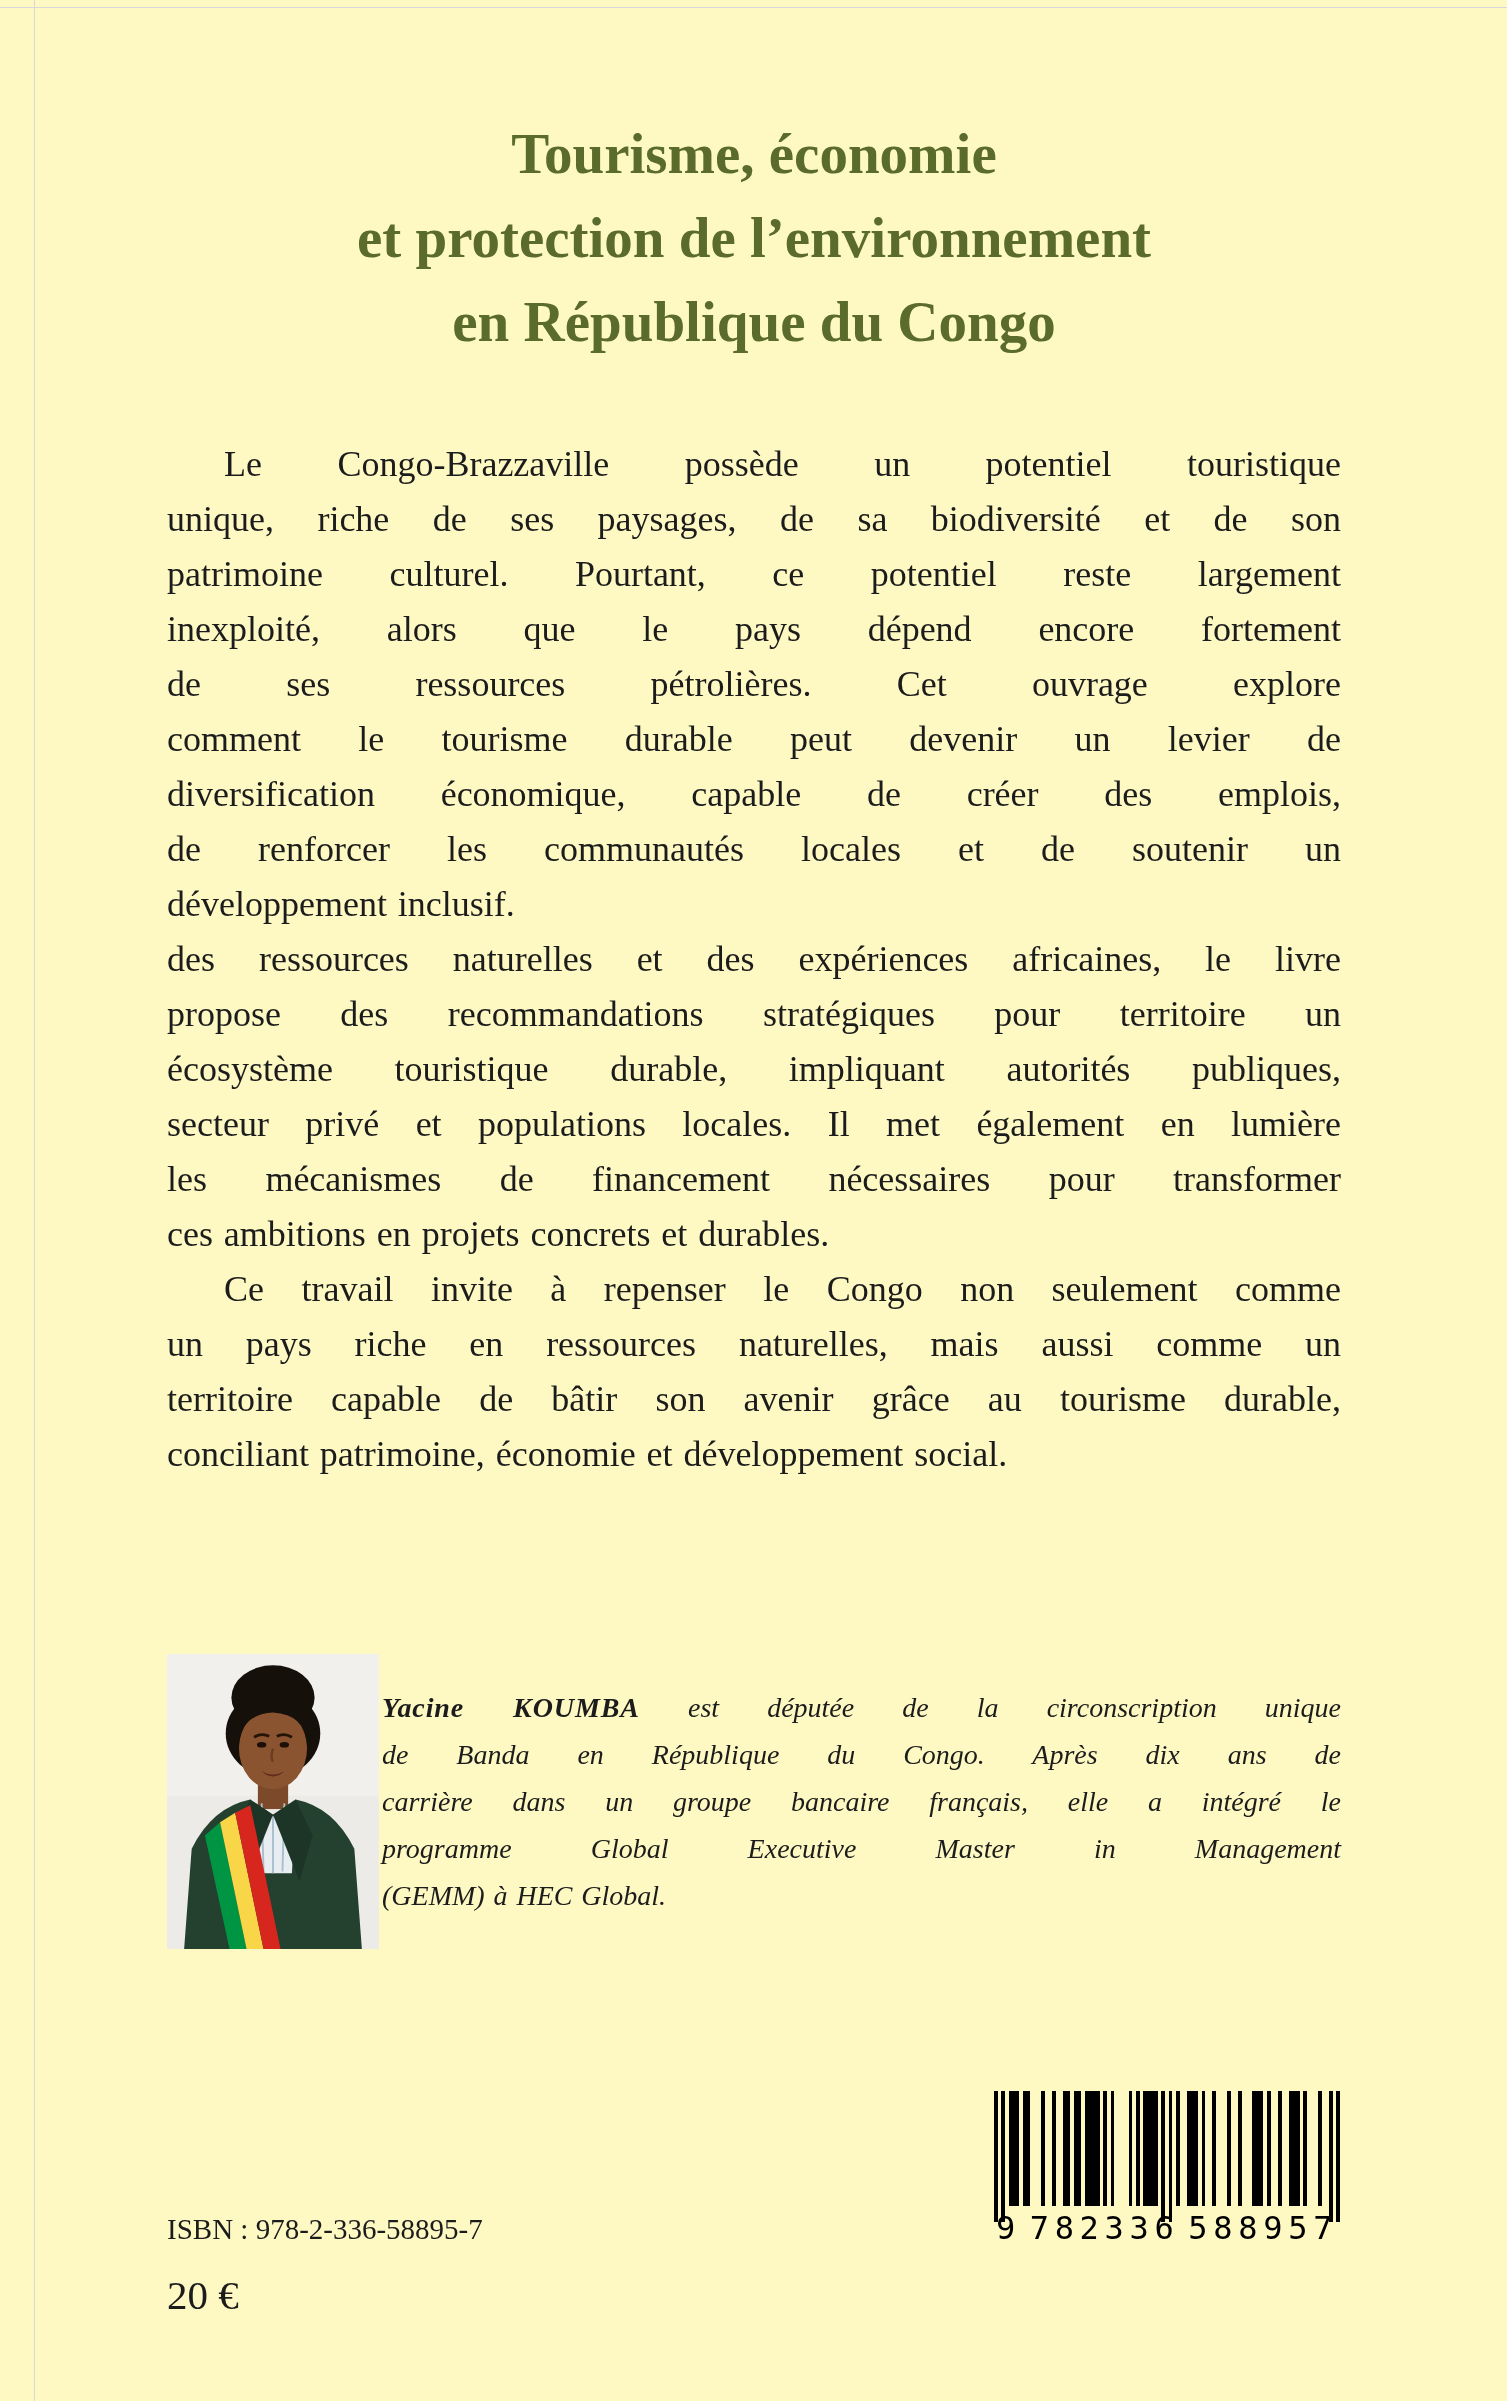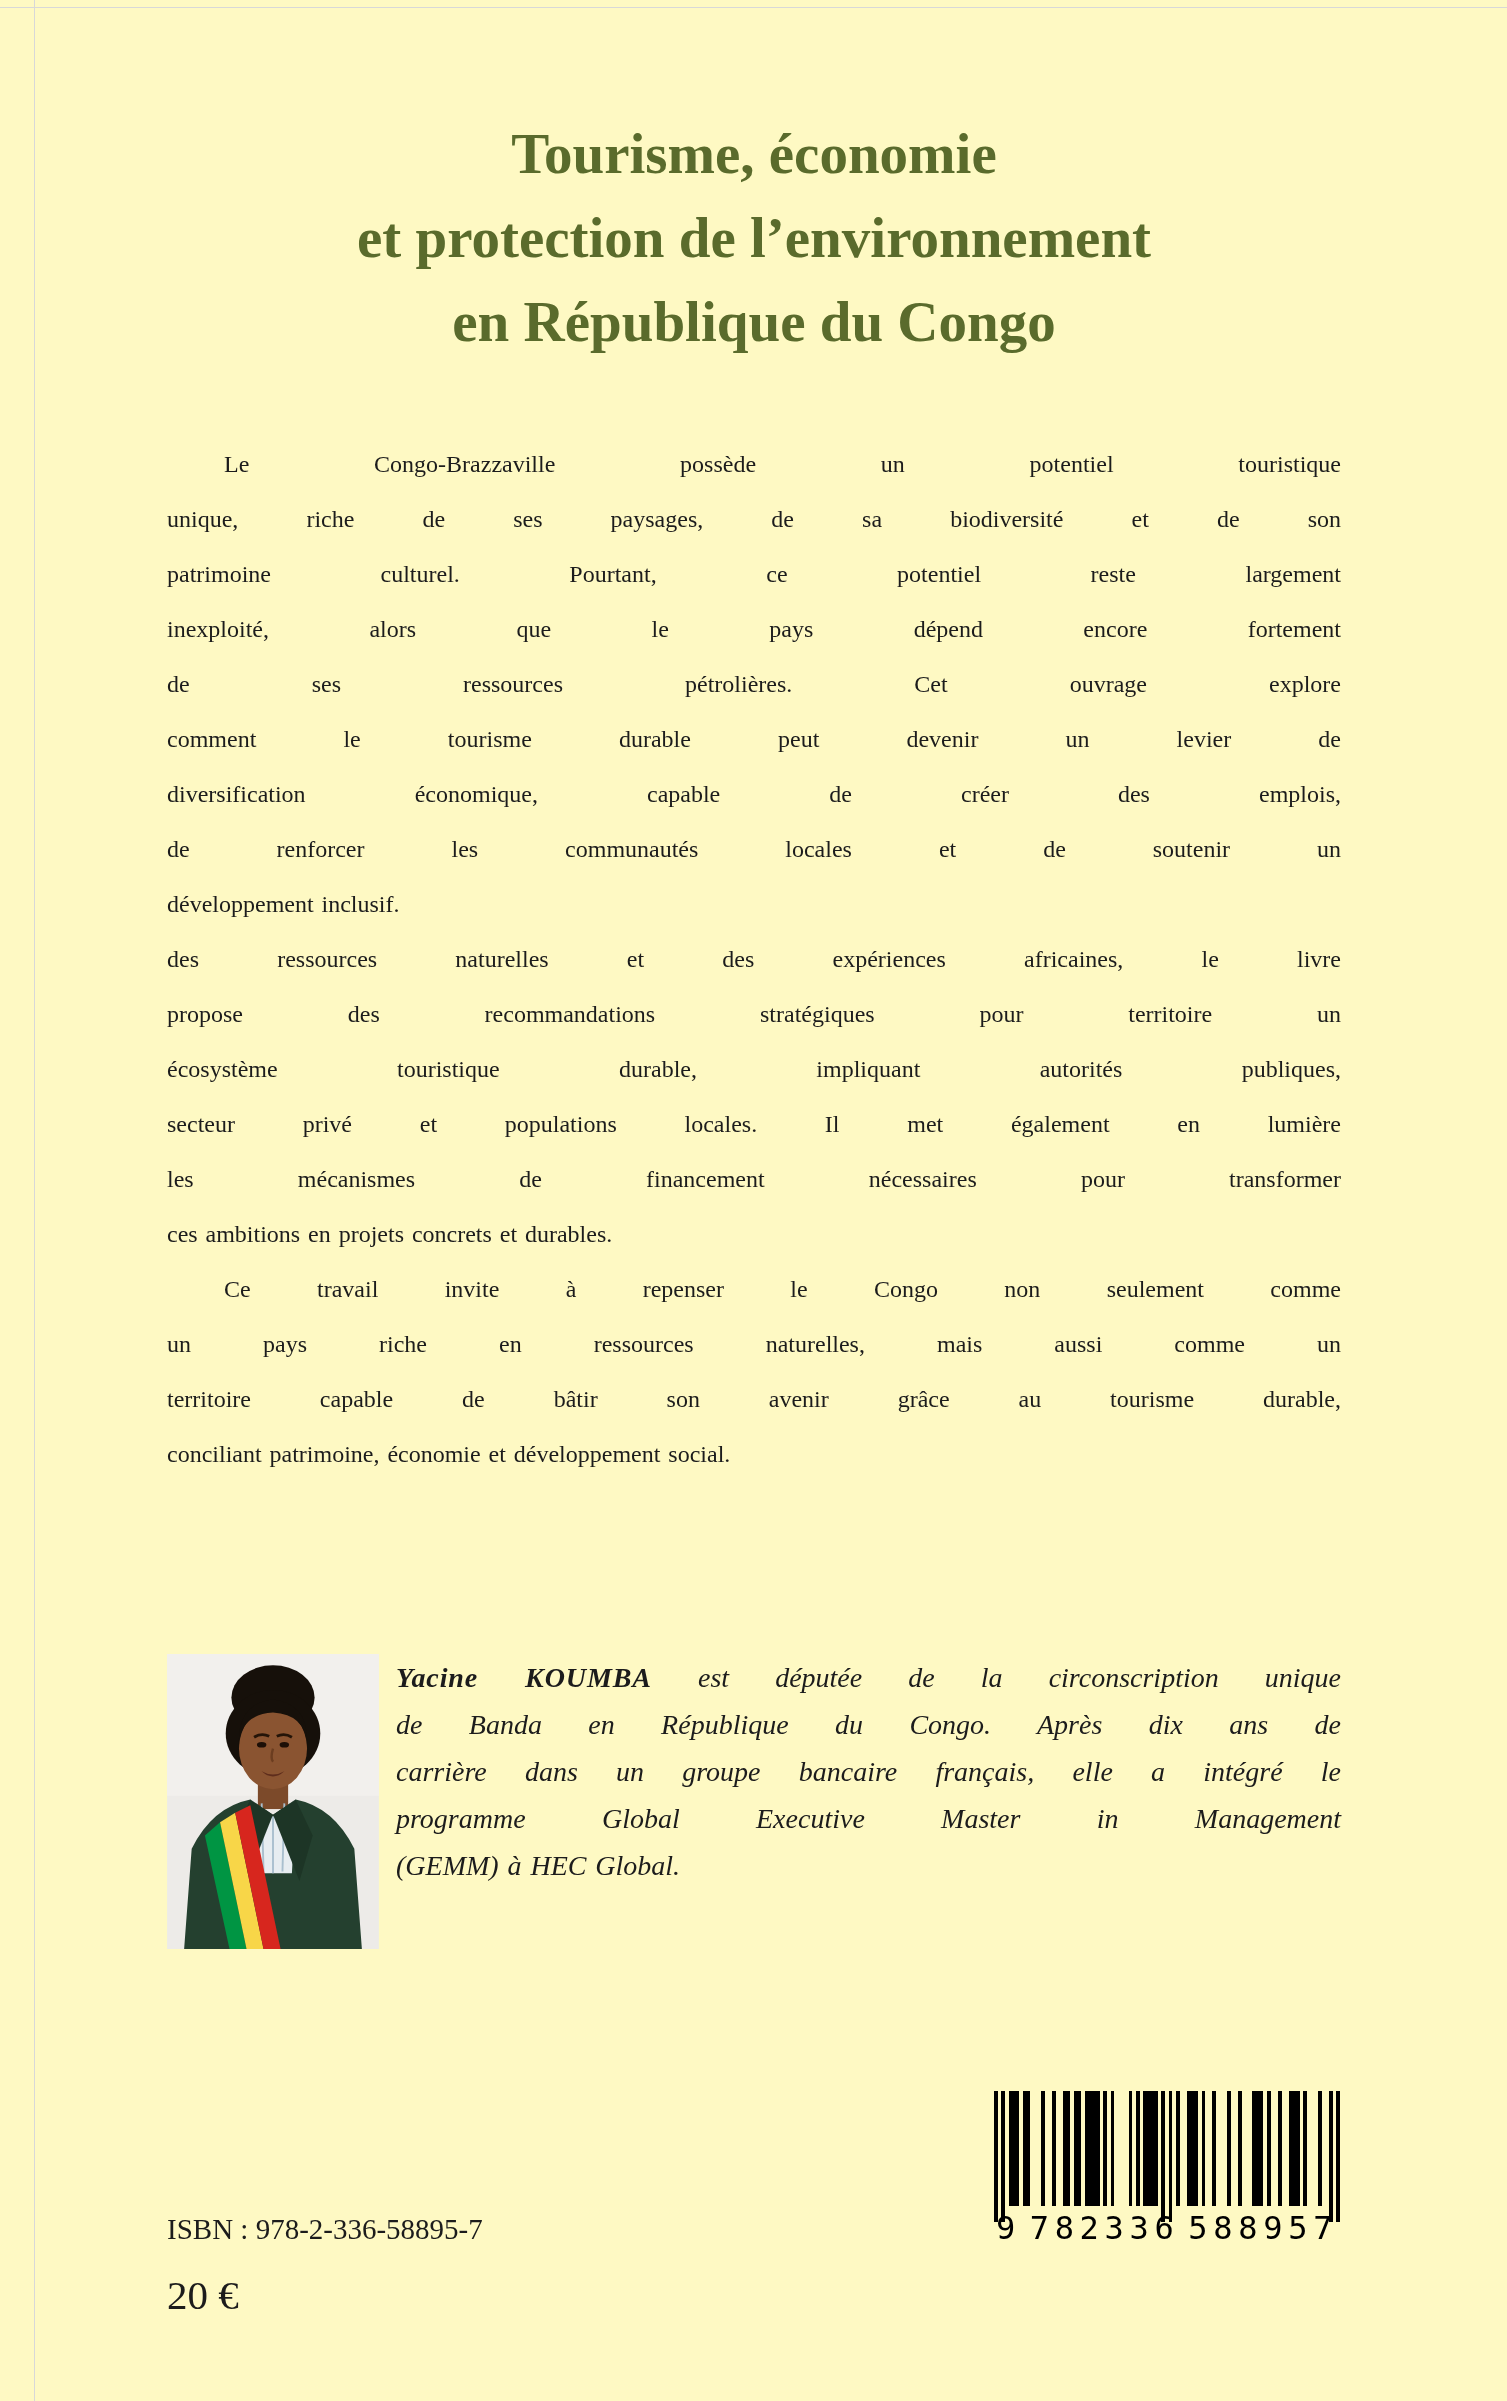--- a/index.html
+++ b/index.html
@@ -19,29 +19,29 @@
   .trim-top{top:6.6px;left:0;right:0;height:0.9px;}
   .trim-left{top:0;bottom:0;left:34px;width:0.9px;}
 
   .title{
     position:absolute;top:112px;left:57px;right:57px;text-align:center;
     color:var(--title-green);font-weight:bold;font-size:57px;line-height:1.47;
   }
 
   .synopsis{
     position:absolute;top:437px;left:167px;width:1174px;
-    font-size:24px;line-height:55px;color:var(--body-text);
+    font-size:36px;line-height:55px;color:var(--body-text);
   }
   .syn-line{text-align:justify;text-align-last:justify;word-spacing:1.9px;}
   .syn-line.first{text-indent:57px;}
   .syn-line.last{text-align-last:left;}
 
   .bio{
     position:absolute;top:1654px;left:167px;width:1174px;
-    display:flex;gap:17px;align-items:flex-start;
+    display:flex;gap:3px;align-items:center;
   }
   .photo{flex:0 0 212px;width:212px;height:295px;display:block;}
   .bio-text{flex:1;font-style:italic;font-size:28px;line-height:47px;}
   .bio-line{text-align:justify;text-align-last:justify;word-spacing:1.9px;}
   .bio-line.last{text-align-last:left;}
   .bio-text strong{font-weight:bold;letter-spacing:0.9px;}
 
   .isbn{position:absolute;left:167px;top:2213px;font-size:29px;}
   .price{position:absolute;left:167px;top:2271px;font-size:41px;}
 

